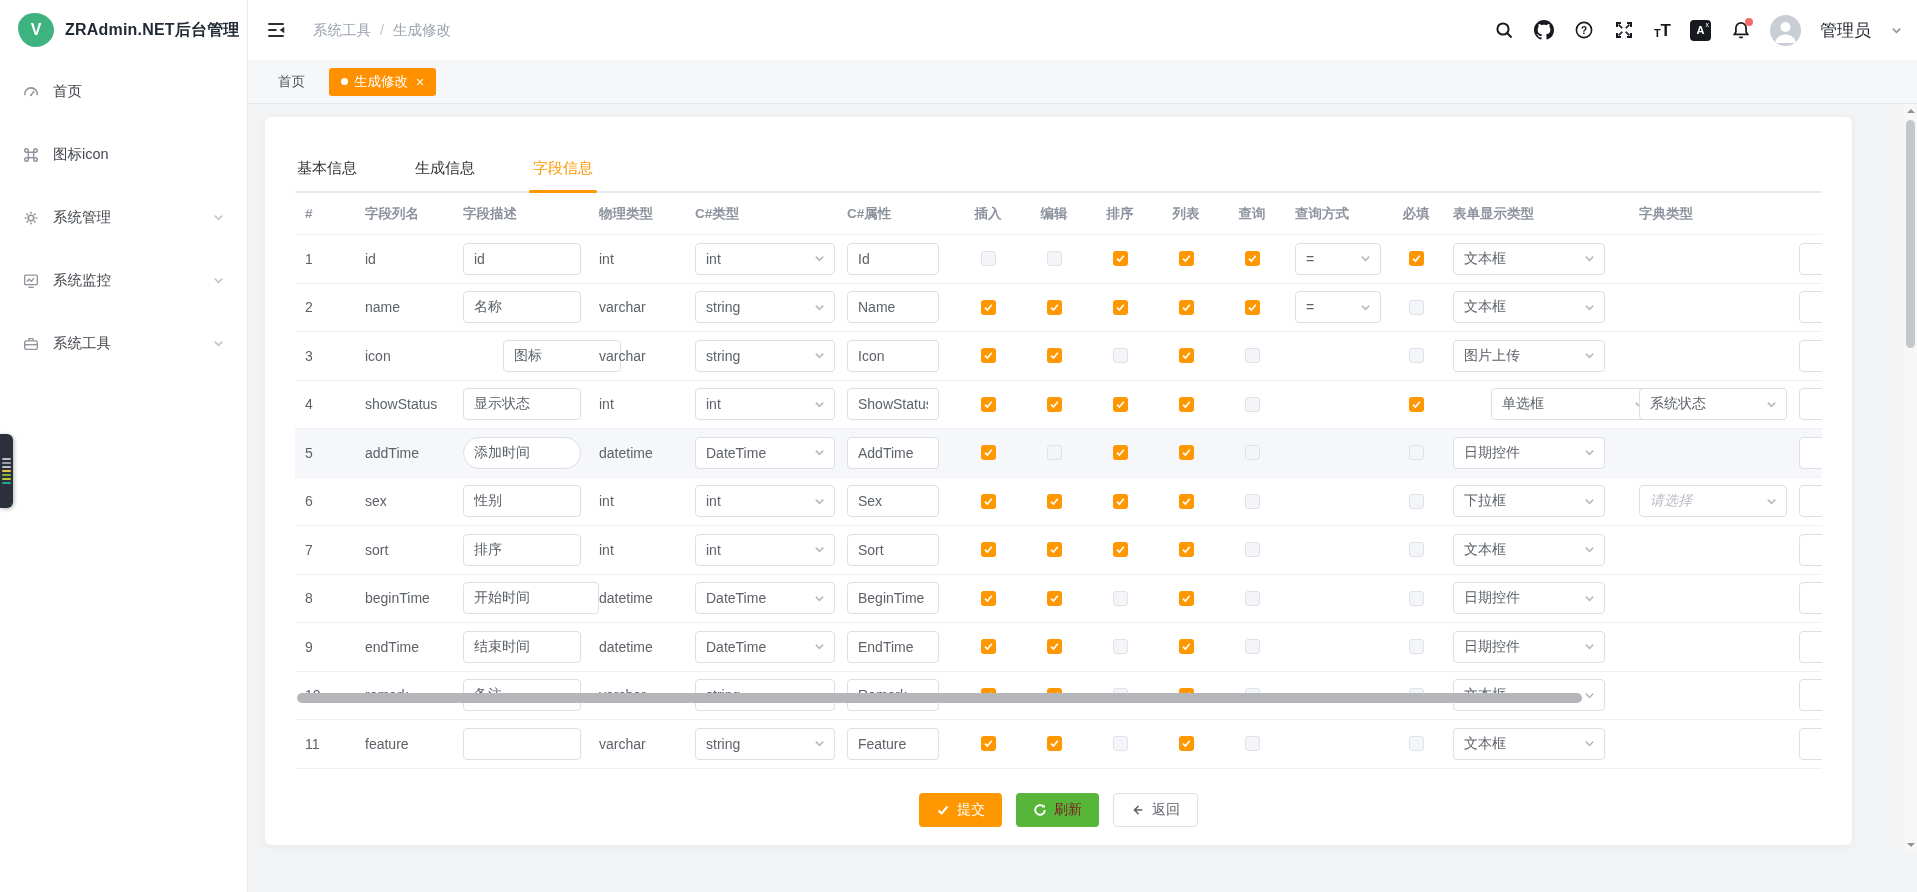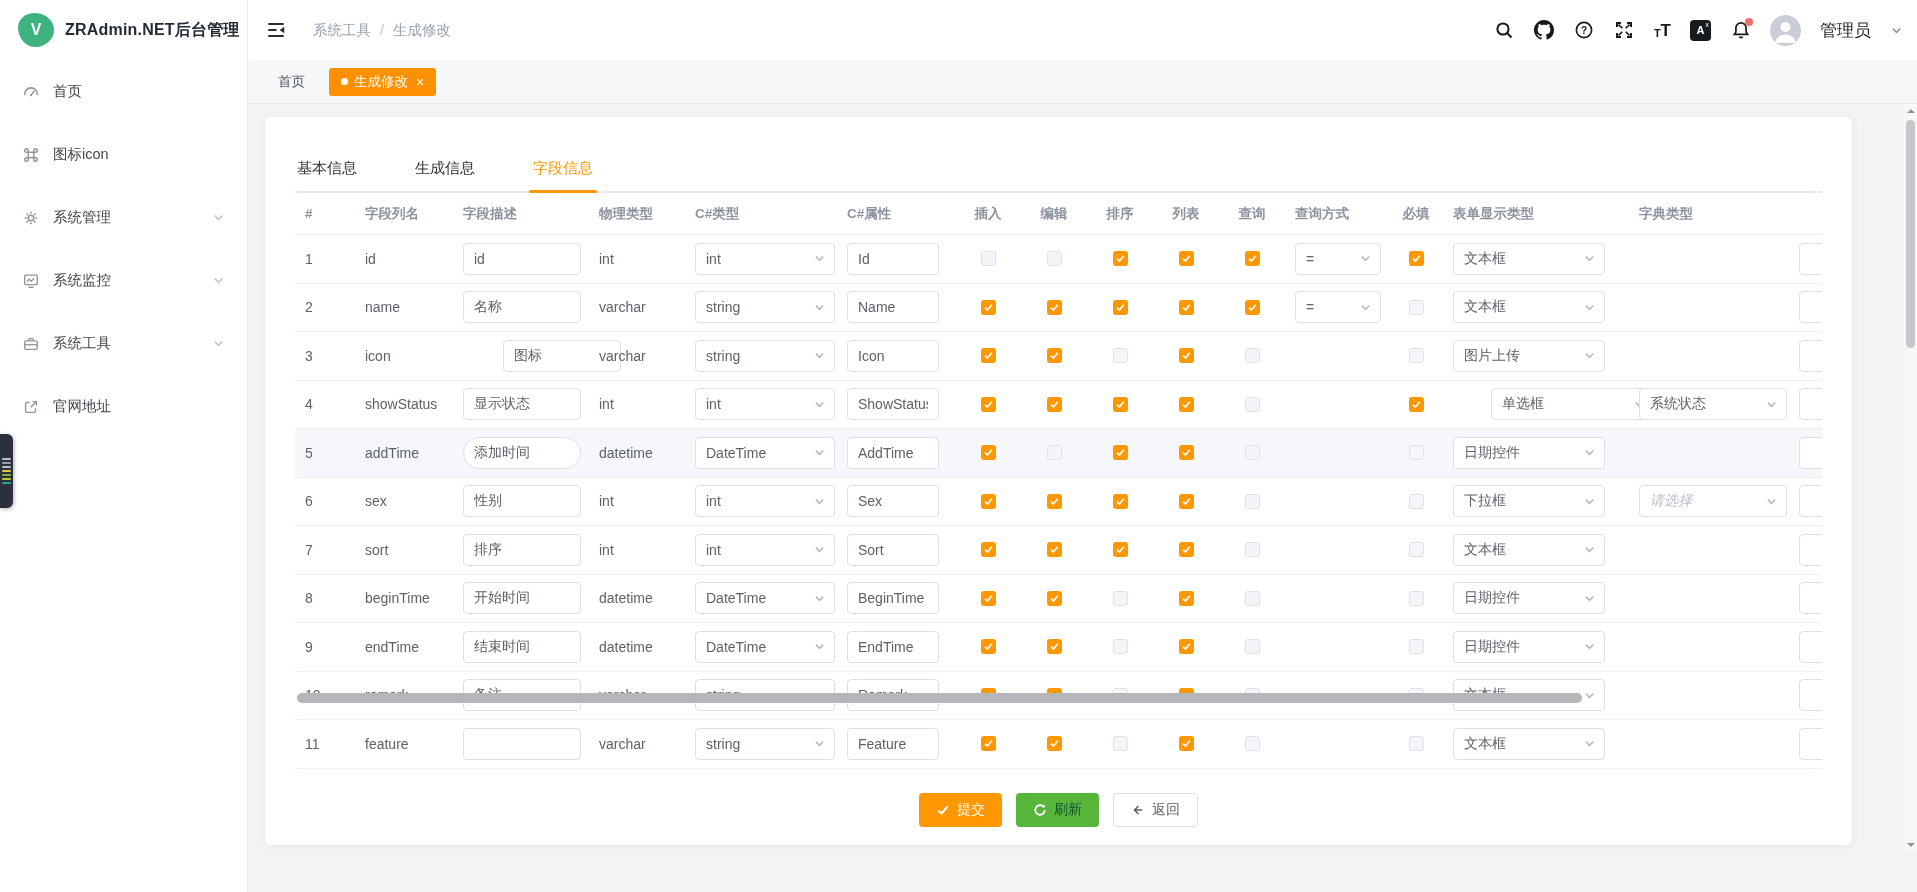--- a/index.html
+++ b/index.html
@@ -95,21 +95,21 @@
   .cb.on { background:#ff9800; }
   .cb.off { background:#f3f5f8; border:1px solid #dfe3e9; }
 
   .h-scrollbar { position:absolute; left:2px; bottom:66px; width:1285px; height:10px; background:#b4b6ba;
     border-radius:5px; cursor:pointer; }
 
   .actions { display:flex; justify-content:center; gap:14px; margin-top:24px; }
   .btn { height:34px; border-radius:4px; border:none; display:inline-flex; align-items:center; gap:7px;
     padding:0 17px; font-size:14px; cursor:pointer; font-family:inherit; }
   .btn-submit { background:#ff9800; color:#fff; }
-  .btn-refresh { background:#57b63a; color:#14532d; }
+  .btn-refresh { background:#57b63a; color:#7f1d1d; }
   .btn-back { background:#fff; color:#5d6269; border:1px solid #dcdfe6; }
   .btn .b-ico { display:inline-flex; width:14px; height:14px; }
   .btn .b-ico svg { width:14px; height:14px; }
 
   .footer { position:absolute; left:0; right:0; bottom:12px; text-align:center; font-size:16px; color:#c6cad0; }
 
   
   .vscroll { position:absolute; right:0; top:0; width:15px; height:748px; background:#f7f7f7; border-left:1px solid #ededed; }
   .vs-arrow { position:absolute; left:0; width:15px; height:14px; display:flex; align-items:center; justify-content:center; cursor:pointer; }
   .vs-arrow.up { top:0; } .vs-arrow.down { bottom:0; }
@@ -184,30 +184,20 @@
             <path d="M7.5 6.5V5a1 1 0 0 1 1-1h3a1 1 0 0 1 1 1v1.5"></path>
             <line x1="3" y1="10.8" x2="17" y2="10.8"></line>
           </svg>
         </span>
         <span class="sb-label">系统工具</span>
         <span class="sb-chev">
           <svg viewBox="0 0 14 14" fill="none" stroke="currentColor" stroke-width="1.6">
             <path d="M3 5l4 4 4-4"></path>
           </svg>
         </span>
-      </div>
-      <div class="sb-item">
-        <span class="sb-ico">
-          <svg viewBox="0 0 20 20" fill="none" stroke="currentColor" stroke-width="1.6">
-            <path d="M8.5 5H5.5A1.5 1.5 0 0 0 4 6.5v8A1.5 1.5 0 0 0 5.5 16h8a1.5 1.5 0 0 0 1.5-1.5V11.5"></path>
-            <path d="M11.5 4H16v4.5"></path>
-            <line x1="16" y1="4" x2="9.7" y2="10.3"></line>
-          </svg>
-        </span>
-        <span class="sb-label">官网地址</span>
       </div>
     </nav>
 </aside>
 
 <div class="drawer-handle">
   <i style="background:#b9bec7"></i>
   <i style="background:#9aa0a9"></i>
   <i style="background:#b9bec7"></i>
   <i style="background:#e4c441"></i>
   <i style="background:#7cb342"></i>
@@ -763,21 +753,21 @@
                       <path d="M3 5l4 4 4-4"></path>
                     </svg>
                   </span>
                 </div></div>
               <div class="td"></div>
               <div class="td"><input class="inp" style="width: 90px;"></div>
             </div>
             <div class="tr">
               <div class="td">8</div>
               <div class="td">beginTime</div>
-              <div class="td"><input class="inp" value="开始时间" style="width: 118px;"></div>
+              <div class="td"><input class="inp" value="开始时间" style="width: 136px;"></div>
               <div class="td">datetime</div>
               <div class="td"><div class="sel" style="width: 140px;">
                   <span class="sel-text">DateTime</span>
                   <span class="sel-chev">
                     <svg viewBox="0 0 14 14" fill="none" stroke="currentColor" stroke-width="1.6">
                       <path d="M3 5l4 4 4-4"></path>
                     </svg>
                   </span>
                 </div></div>
               <div class="td"><input class="inp" value="BeginTime" style="width: 92px;"></div>

